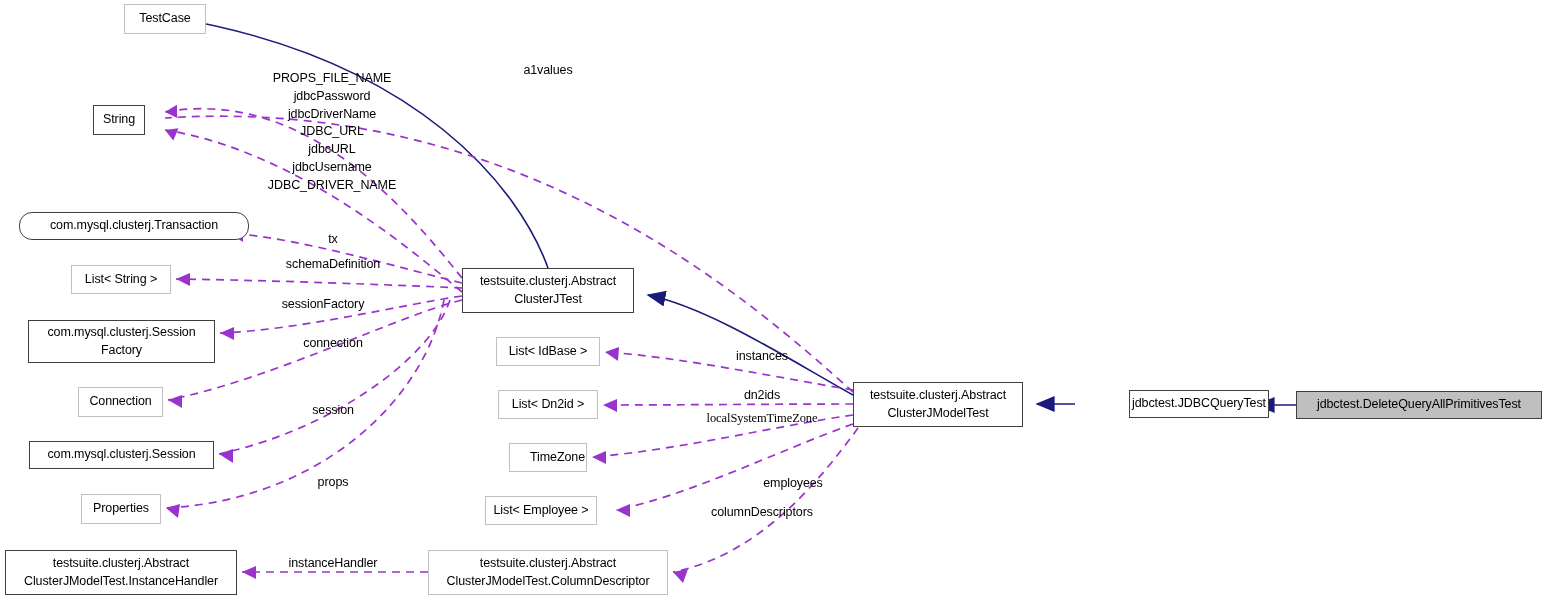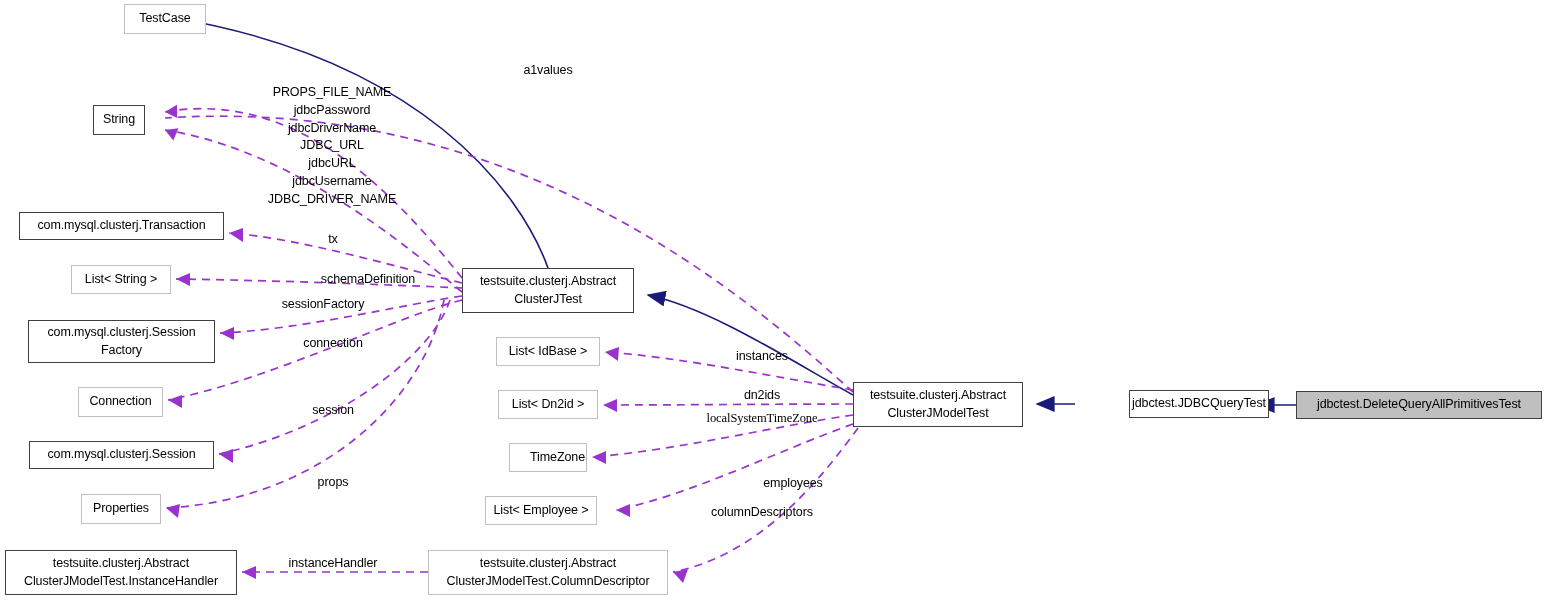--- a/index.html
+++ b/index.html
@@ -130,21 +130,21 @@
       <path d="M 603 405 l 14 -6 l 0 13 z"></path>
       <path d="M 592 457 l 14 -6 l 0 13 z"></path>
       <path d="M 616 510 l 14 -6 l 0 13 z"></path>
       <path d="M 673 572 l 15 -3 l -5 14 z"></path>
     </g>
   </svg>
 
   <div id="nodes-layer">
       <div class="node" style="left: 80px; top: 4px; width: 82px; height: 30px; margin-left: 44px;">TestCase</div>
       <div class="node solid" style="left: 93px; top: 105px; width: 52px; height: 30px;">String</div>
-      <div class="node solid" style="left: 19px; top: 212px; width: 205px; height: 28px;">com.mysql.clusterj.Transaction</div>
+      <div class="node solid" style="left: 19px; top: 212px; width: 230px; height: 28px; border-radius: 13px;">com.mysql.clusterj.Transaction</div>
       <div class="node" style="left: 71px; top: 265px; width: 100px; height: 29px;">List&lt; String &gt;</div>
       <div class="node solid" style="left: 28px; top: 320px; width: 187px; height: 43px;">com.mysql.clusterj.Session
 Factory</div>
       <div class="node" style="left: 78px; top: 387px; width: 85px; height: 30px;">Connection</div>
       <div class="node solid" style="left: 29px; top: 441px; width: 185px; height: 28px;">com.mysql.clusterj.Session</div>
       <div class="node" style="left: 81px; top: 494px; width: 80px; height: 30px;">Properties</div>
       <div class="node solid" style="left: 5px; top: 550px; width: 232px; height: 45px;">testsuite.clusterj.Abstract
 ClusterJModelTest.InstanceHandler</div>
       <div class="node solid" style="left: 462px; top: 268px; width: 172px; height: 45px;">testsuite.clusterj.Abstract
 ClusterJTest</div>
@@ -154,29 +154,29 @@
       <div class="node" style="left: 485px; top: 496px; width: 112px; height: 29px;">List&lt; Employee &gt;</div>
       <div class="node" style="left: 428px; top: 550px; width: 240px; height: 45px;">testsuite.clusterj.Abstract
 ClusterJModelTest.ColumnDescriptor</div>
       <div class="node solid" style="left: 853px; top: 382px; width: 170px; height: 45px;">testsuite.clusterj.Abstract
 ClusterJModelTest</div>
       <div class="node solid" style="left: 1129px; top: 390px; width: 140px; height: 28px;">jdbctest.JDBCQueryTest</div>
       <div class="node highlight" style="left: 1296px; top: 391px; width: 246px; height: 28px;">jdbctest.DeleteQueryAllPrimitivesTest</div>
     </div>
   <div id="labels-layer">
       <div class="edge-label" style="left: 548px; top: 62px;">a1values</div>
-      <div class="edge-label" style="left: 332px; top: 84px;">PROPS_FILE_NAME
+      <div class="edge-label" style="left: 332px; top: 70px;">PROPS_FILE_NAME
 jdbcPassword
 jdbcDriverName
 JDBC_URL
 jdbcURL
 jdbcUsername
 JDBC_DRIVER_NAME</div>
       <div class="edge-label" style="left: 333px; top: 231px;">tx</div>
-      <div class="edge-label" style="left: 333px; top: 271px; margin-left: 35px;">schemaDefinition</div>
+      <div class="edge-label" style="left: 333px; top: 256px;">schemaDefinition</div>
       <div class="edge-label" style="left: 323px; top: 296px;">sessionFactory</div>
       <div class="edge-label" style="left: 333px; top: 335px;">connection</div>
       <div class="edge-label" style="left: 333px; top: 402px;">session</div>
       <div class="edge-label" style="left: 333px; top: 474px;">props</div>
       <div class="edge-label" style="left: 333px; top: 555px;">instanceHandler</div>
       <div class="edge-label" style="left: 762px; top: 348px;">instances</div>
       <div class="edge-label" style="left: 762px; top: 387px;">dn2ids</div>
       <div class="edge-label" style="left: 762px; top: 410px; font-family: Liberation Serif, serif;">localSystemTimeZone</div>
       <div class="edge-label" style="left: 762px; top: 475px; margin-left: 31px;">employees</div>
       <div class="edge-label" style="left: 762px; top: 504px;">columnDescriptors</div>

